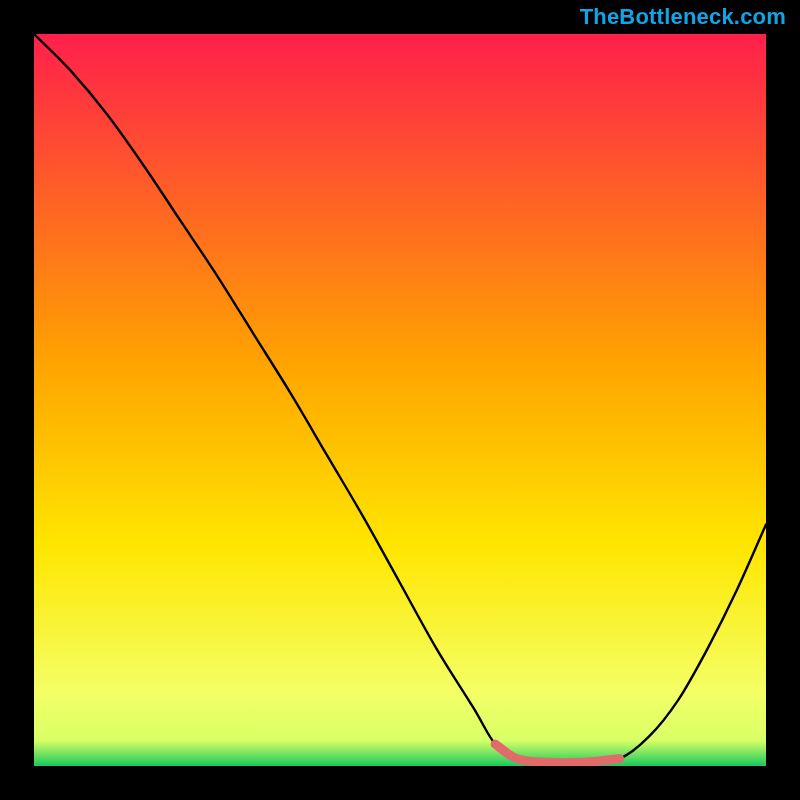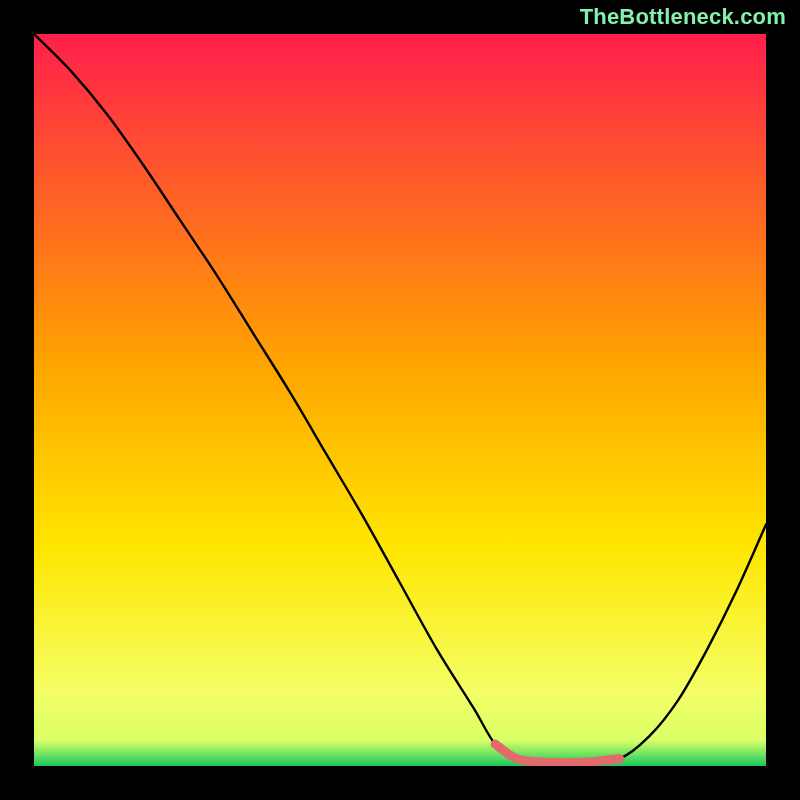--- a/index.html
+++ b/index.html
@@ -14,21 +14,21 @@
   .stage {
     position: relative;
     width: 800px;
     height: 800px;
     background: #000;
   }
   .watermark {
     position: absolute;
     top: 4px;
     right: 14px;
-    color: #86efac;
+    color: #0ea5e9;
     font-size: 22px;
     font-weight: 600;
     letter-spacing: 0.2px;
     user-select: none;
   }
   .plot-wrap {
     position: absolute;
     left: 34px;
     top: 34px;
     width: 732px;

